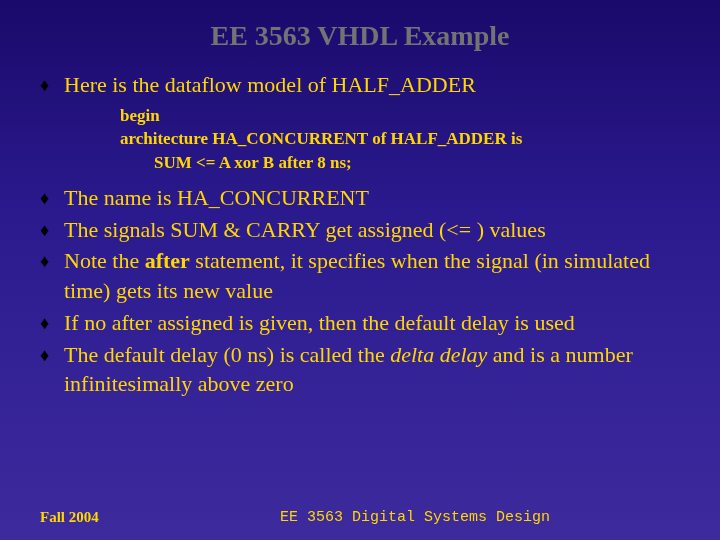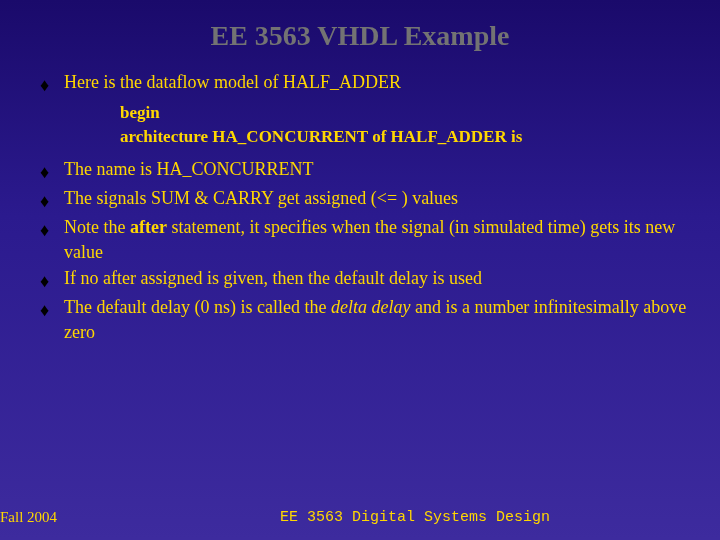--- a/index.html
+++ b/index.html
@@ -31,21 +31,21 @@
     line-height: 1.35;
   }
   .bullet {
     color: #000;
     font-size: 18px;
     width: 24px;
     flex-shrink: 0;
     padding-top: 3px;
   }
   .bullet-text {
-    font-size: 18px;
+    font-size: 22px;
     flex: 1;
   }
   .code-block {
     margin-left: 80px;
     margin-top: 4px;
     margin-bottom: 8px;
     font-size: 17px;
     font-weight: bold;
     line-height: 1.4;
   }
@@ -53,40 +53,41 @@
   .indent { padding-left: 34px; }
   .footer {
     position: absolute;
     bottom: 14px;
     left: 0;
     right: 0;
     display: flex;
     font-size: 15px;
     color: #ffd700;
   }
-  .footer-left { width: 250px; }
+  .footer-left { padding-left: 40px; width: 250px; font-weight: bold; }
   .footer-center { flex: 1; text-align: left; padding-left: 30px; font-family: Liberation Mono, monospace; }
   .bold { font-weight: bold; }
   .italic { font-style: italic; }
 </style>
 </head>
 <body>
 
 <div class="title">EE 3563 VHDL Example</div>
 
 <div class="content">
 
   <div class="bullet-row">
     <span class="bullet">♦</span>
     <span class="bullet-text">Here is the dataflow model of HALF_ADDER</span>
   </div>
 
   <div class="code-block">
     <div class="code-line">begin</div>
     <div class="code-line">architecture HA_CONCURRENT of HALF_ADDER is</div>
+    <div class="code-line indent">SUM &lt;= A xor B after 8 ns;</div>
   </div>
 
   <div class="bullet-row">
     <span class="bullet">♦</span>
     <span class="bullet-text">The name is HA_CONCURRENT</span>
   </div>
 
   <div class="bullet-row">
     <span class="bullet">♦</span>
     <span class="bullet-text">The signals SUM &amp; CARRY get assigned (&lt;= ) values</span>

